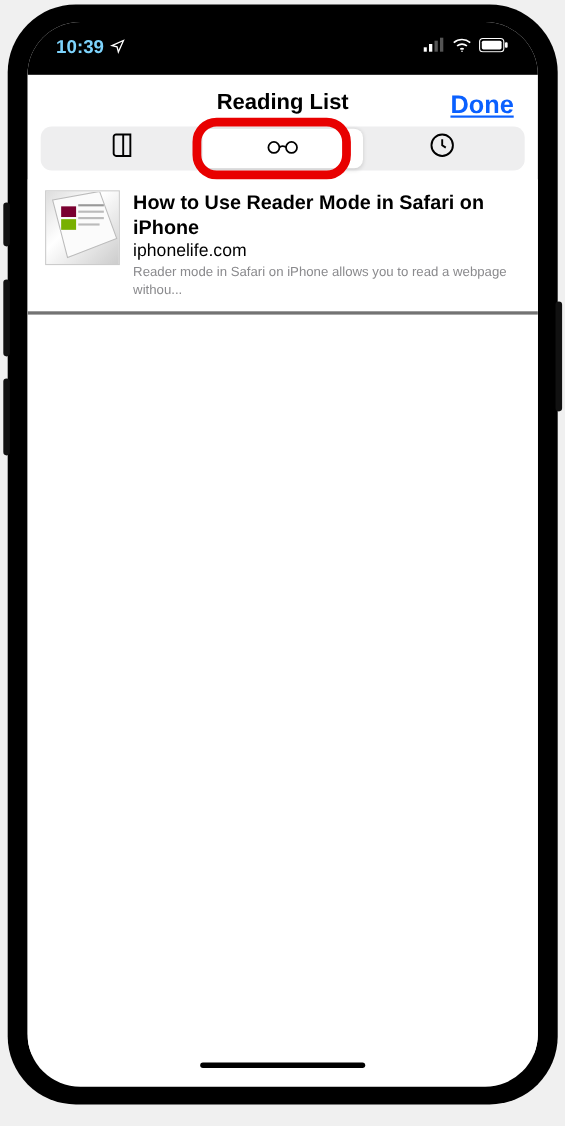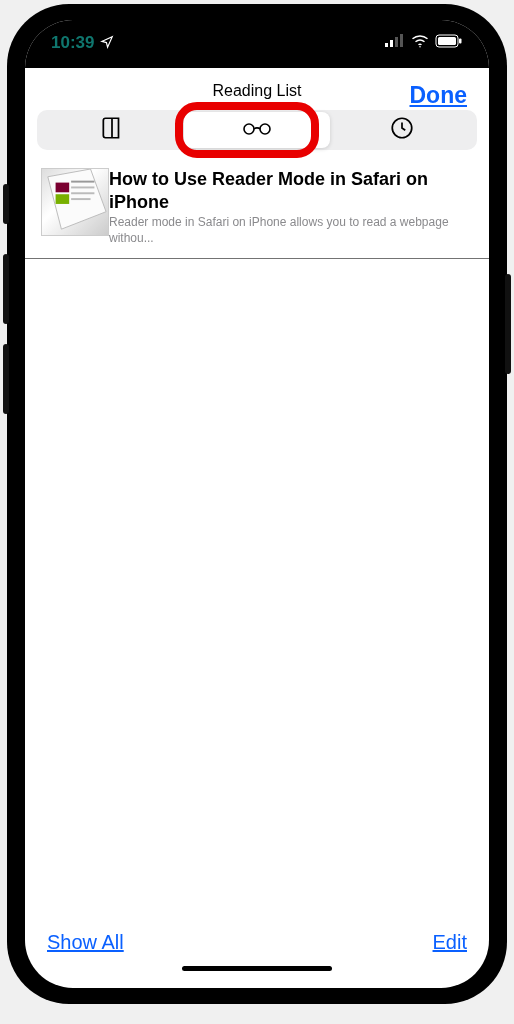--- a/index.html
+++ b/index.html
@@ -50,43 +50,43 @@
     width: 210px; height: 30px;
     background: #000;
     border-bottom-left-radius: 18px;
     border-bottom-right-radius: 18px;
     z-index: 50;
   }
   
   .statusbar {
     height: 48px;
     background: #000;
-    color: #0f766e;
+    color: #7dd3fc;
     display: flex;
     align-items: center;
     justify-content: space-between;
     padding: 0 26px 2px 26px;
     font-size: 17px;
     font-weight: 600;
   }
   .sb-right { display:flex; align-items:center; gap:6px; }
   .sb-time { display:flex; align-items:center; gap:6px;}
   .sb-loc { font-size:14px; }
 
   
   .header {
     padding: 14px 18px 10px 18px;
     display: flex;
     align-items: center;
     justify-content: center;
     position: relative;
   }
   .header-title {
-    font-size: 16px;
-    font-weight: 400;
+    font-size: 20px;
+    font-weight: 700;
     text-align: center;
     flex: 1;
   }
   .done {
     position: absolute;
     right: 22px;
     top: 14px;
     color: #0a60ff;
     font-size: 23px;
     font-weight: 600;
@@ -123,22 +123,23 @@
     border-radius: 22px;
     pointer-events:none;
   }
   
   .list {
     flex:1;
     background: #fff;
   }
   .row {
     display:flex;
+    gap: 12px;
     padding: 10px 16px 12px 16px;
-    border-bottom: 1px solid #737373;
+    border-bottom: 3px solid #737373;
   }
   .thumb {
     width: 68px; height: 68px;
     background: linear-gradient(135deg,#ddd 0%,#fff 40%,#ccc 100%);
     border: 1px solid #ccc;
     flex-shrink:0;
     display:flex;
     align-items:center;
     justify-content:center;
     font-size:10px;
@@ -286,28 +287,25 @@
             <rect x="14" y="14" width="14" height="10" fill="#7a0030"></rect>
             <rect x="14" y="26" width="14" height="10" fill="#78b000"></rect>
             <rect x="30" y="12" width="24" height="2" fill="#999"></rect>
             <rect x="30" y="18" width="24" height="2" fill="#bbb"></rect>
             <rect x="30" y="24" width="24" height="2" fill="#bbb"></rect>
             <rect x="30" y="30" width="20" height="2" fill="#bbb"></rect>
           </svg>
         </div>
         <div class="row-text">
           <div class="row-title">How to Use Reader Mode in Safari on iPhone</div>
+          <div class="row-domain">iphonelife.com</div>
           <div class="row-preview">Reader mode in Safari on iPhone allows you to read a webpage withou...</div>
         </div>
       </div>
     </div>
 
-    <div class="toolbar">
-      <a>Show All</a>
-      <a>Edit</a>
-    </div>
 
     <div class="home-indicator">
       <div class="bar"></div>
     </div>
 
   </div>
 </div>
 
 </body></html>

